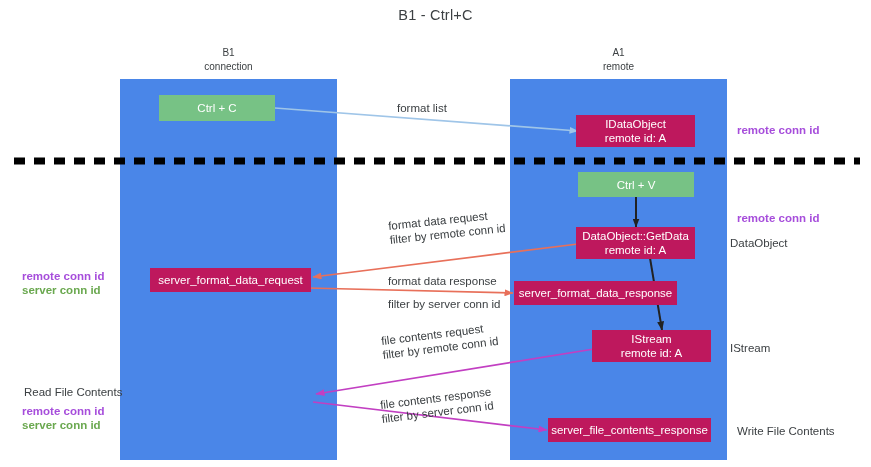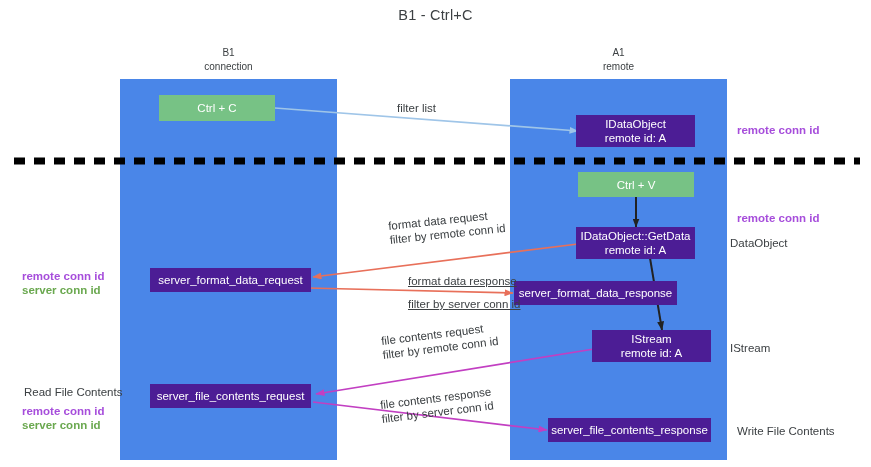--- a/index.html
+++ b/index.html
@@ -24,21 +24,21 @@
   }
 
   
   .box{
     position:absolute;box-sizing:border-box;
     display:flex;flex-direction:column;align-items:center;justify-content:center;
     text-align:center;color:#ffffff;font-size:11.5px;line-height:14px;
     padding:2px 8px;
   }
   .box.green{background:#77c285;}
-  .box.orange{background:#4c1d95;}
+  .box.orange{background:#be185d;}
   .box .l2{font-size:11.5px;}
 
   
   .ann{position:absolute;font-size:11.5px;line-height:14px;white-space:nowrap;}
   .ann.c-dark{color:#3c4043;}
   .ann.c-purple{color:#a64ddb;font-weight:bold;}
   .ann.c-green{color:#6aa84f;font-weight:bold;}
 
   
   .slope{transform-origin:left center;}
@@ -107,57 +107,54 @@
   <div class="box orange" style="left:576px;top:115px;width:119px;height:32px;">
     <span>IDataObject</span>
     <span class="l2">remote id: A</span>
   </div>
 
   <div class="box green" style="left:578px;top:172px;width:116px;height:25px;">
     <span>Ctrl + V</span>
   </div>
 
   <div class="box orange" style="left:576px;top:227px;width:119px;height:32px;">
-    <span>IDataObject::GetData</span>
+    <span>DataObject::GetData</span>
     <span class="l2">remote id: A</span>
   </div>
 
   <div class="box orange" style="left:592px;top:330px;width:119px;height:32px;">
     <span>IStream</span>
     <span class="l2">remote id: A</span>
   </div>
 
   <div class="box orange" style="left:150px;top:268px;width:161px;height:24px;">
     <span>server_format_data_request</span>
   </div>
 
   <div class="box orange" style="left:514px;top:281px;width:163px;height:24px;text-align:center;">
     <span>server_format_data_response</span>
   </div>
 
-  <div class="box orange" style="left:150px;top:384px;width:161px;height:24px;">
-    <span>server_file_contents_request</span>
-  </div>
 
   <div class="box orange" style="left:548px;top:418px;width:163px;height:24px;">
     <span>server_file_contents_response</span>
   </div>
 
   <div class="ann c-dark" style="left:397px;top:101px;">
-    <span>filter list</span>
+    <span>format list</span>
   </div>
 
   <div class="ann slope" style="left:389px;top:219px;transform:rotate(-6deg);">
     <div class="c-dark">format data request</div>
     <div>
       <span class="c-dark">filter by </span><span class="c-purple">remote conn id</span>
     </div>
   </div>
 
-  <div class="ann" style="left:408px;top:274px;text-decoration:underline;">
+  <div class="ann" style="left:388px;top:274px;">
     <div class="c-dark">format data response</div>
     <div style="margin-top:9px;">
       <span class="c-dark">filter by </span><span class="c-purple">server conn id</span>
     </div>
   </div>
 
   <div class="ann slope" style="left:382px;top:334px;transform:rotate(-7deg);">
     <div class="c-dark">file contents request</div>
     <div>
       <span class="c-dark">filter by </span><span class="c-purple">remote conn id</span>

